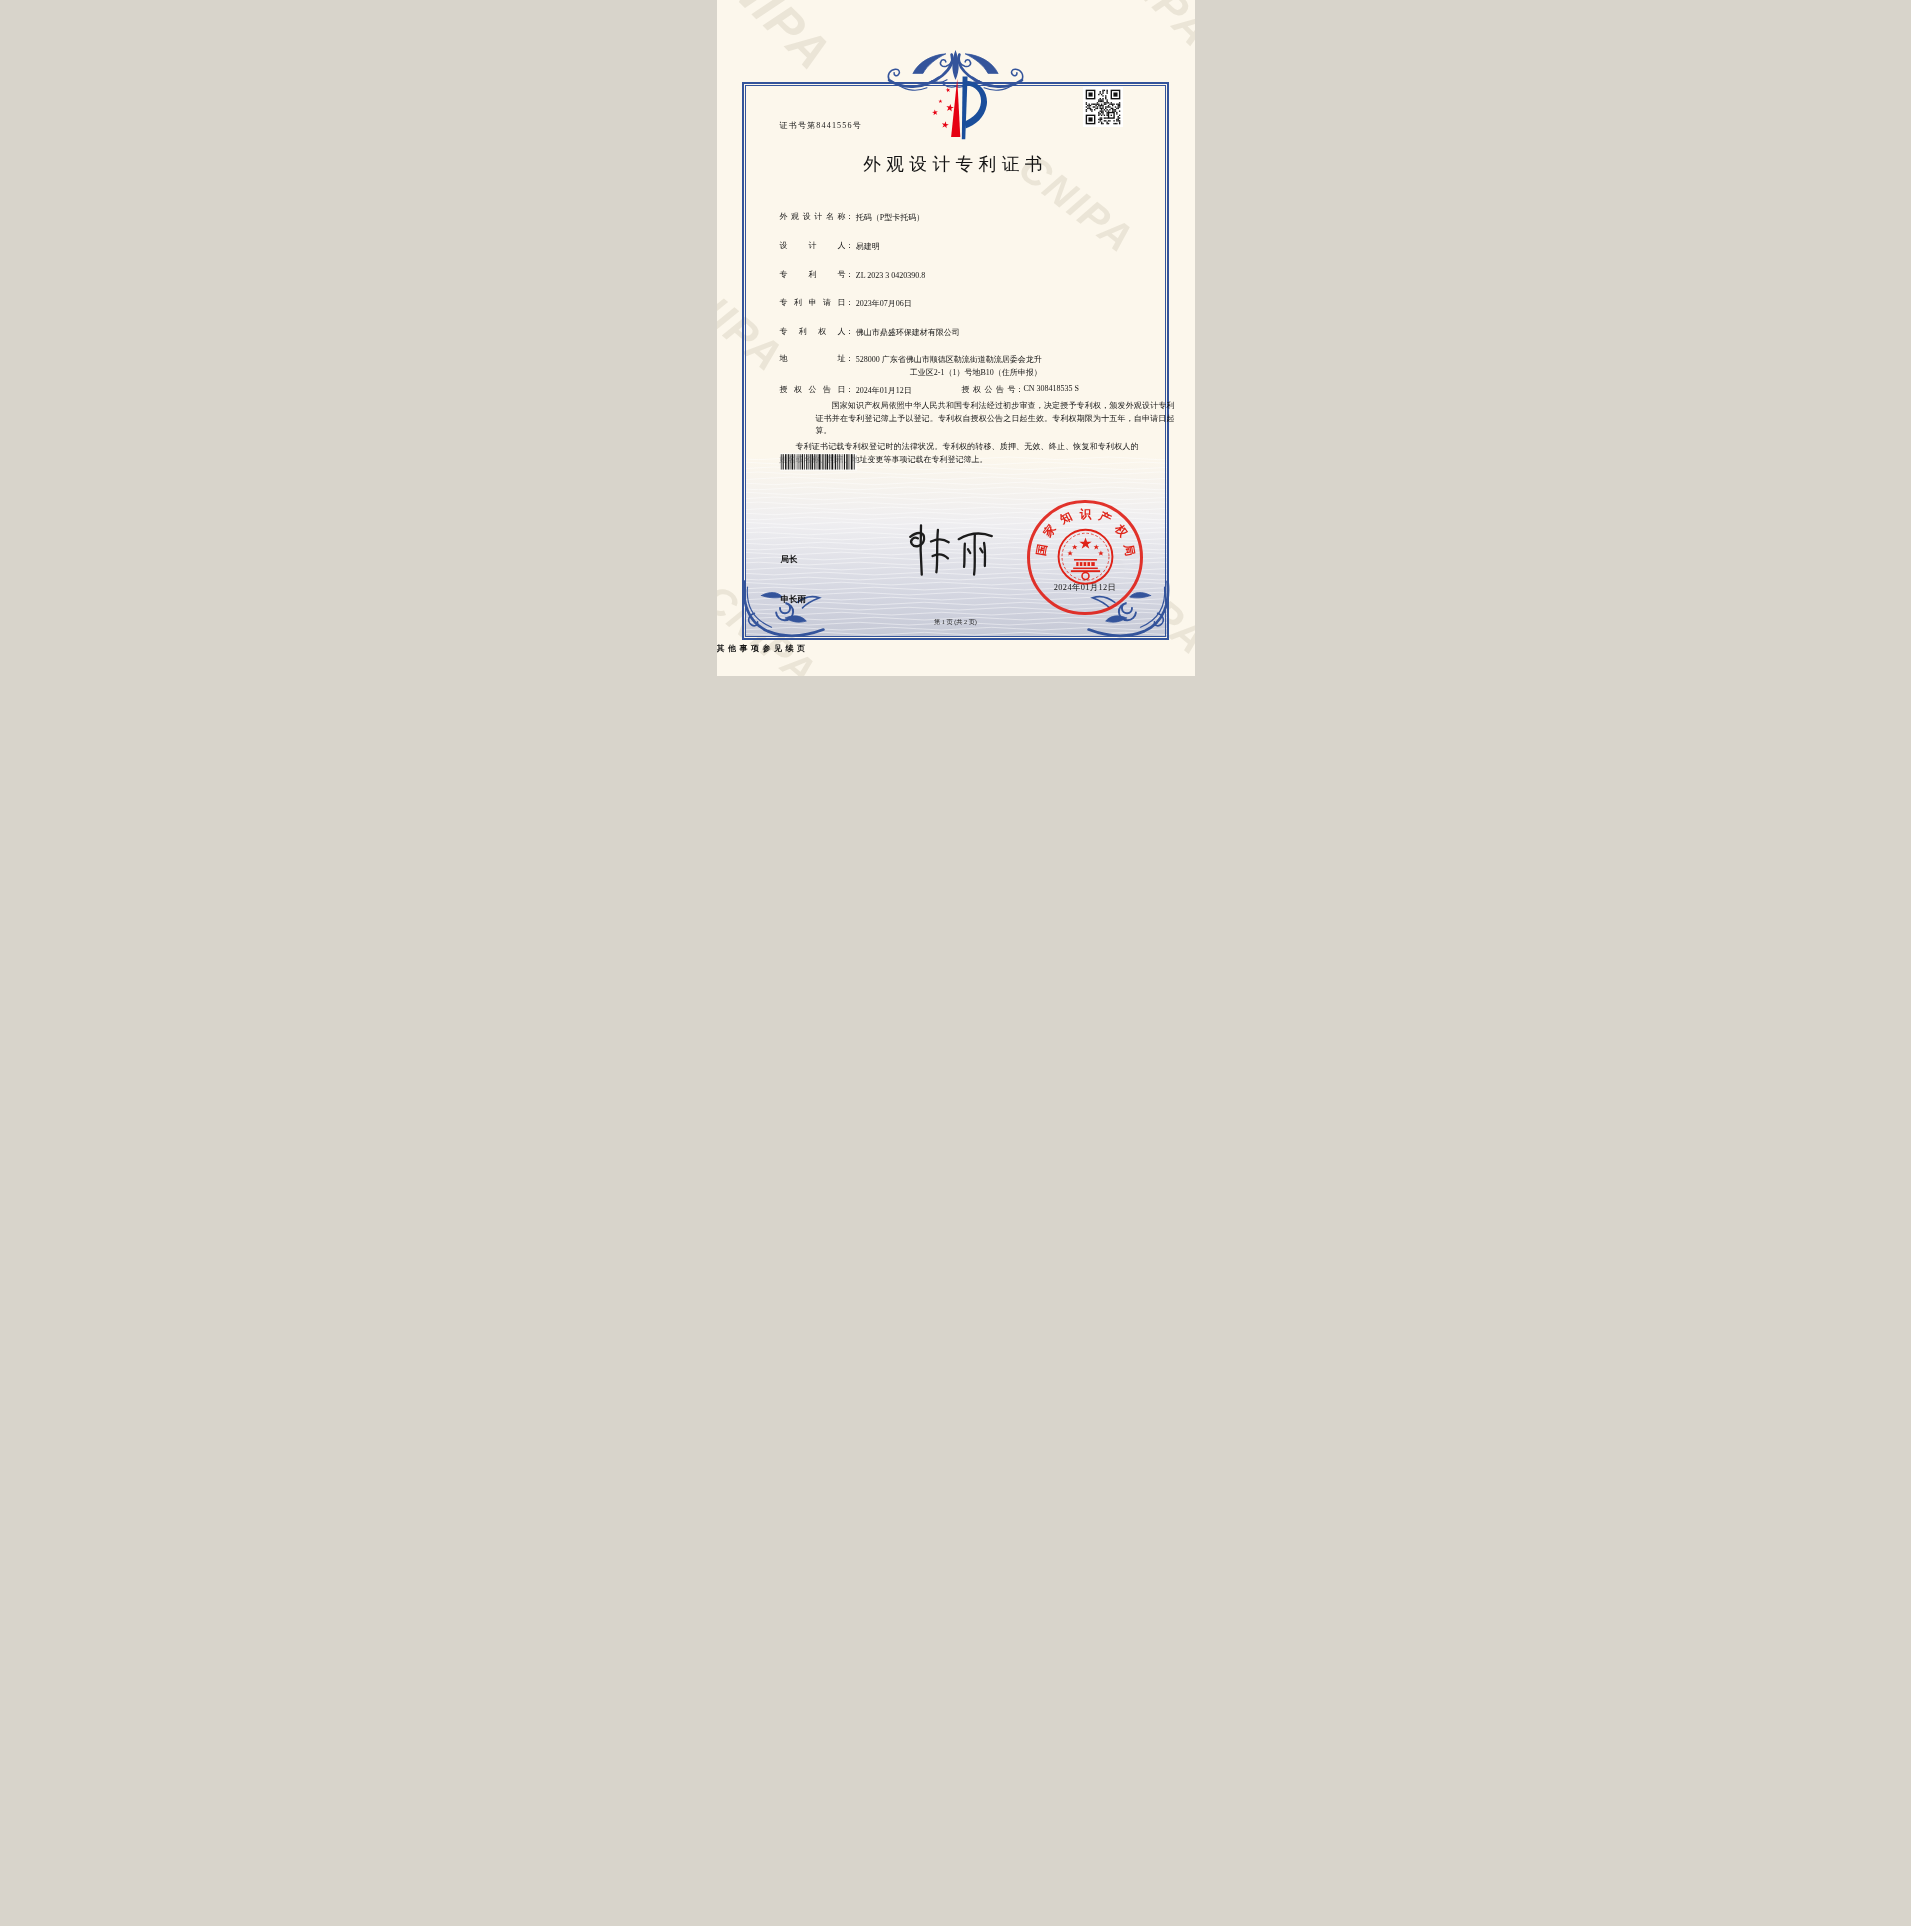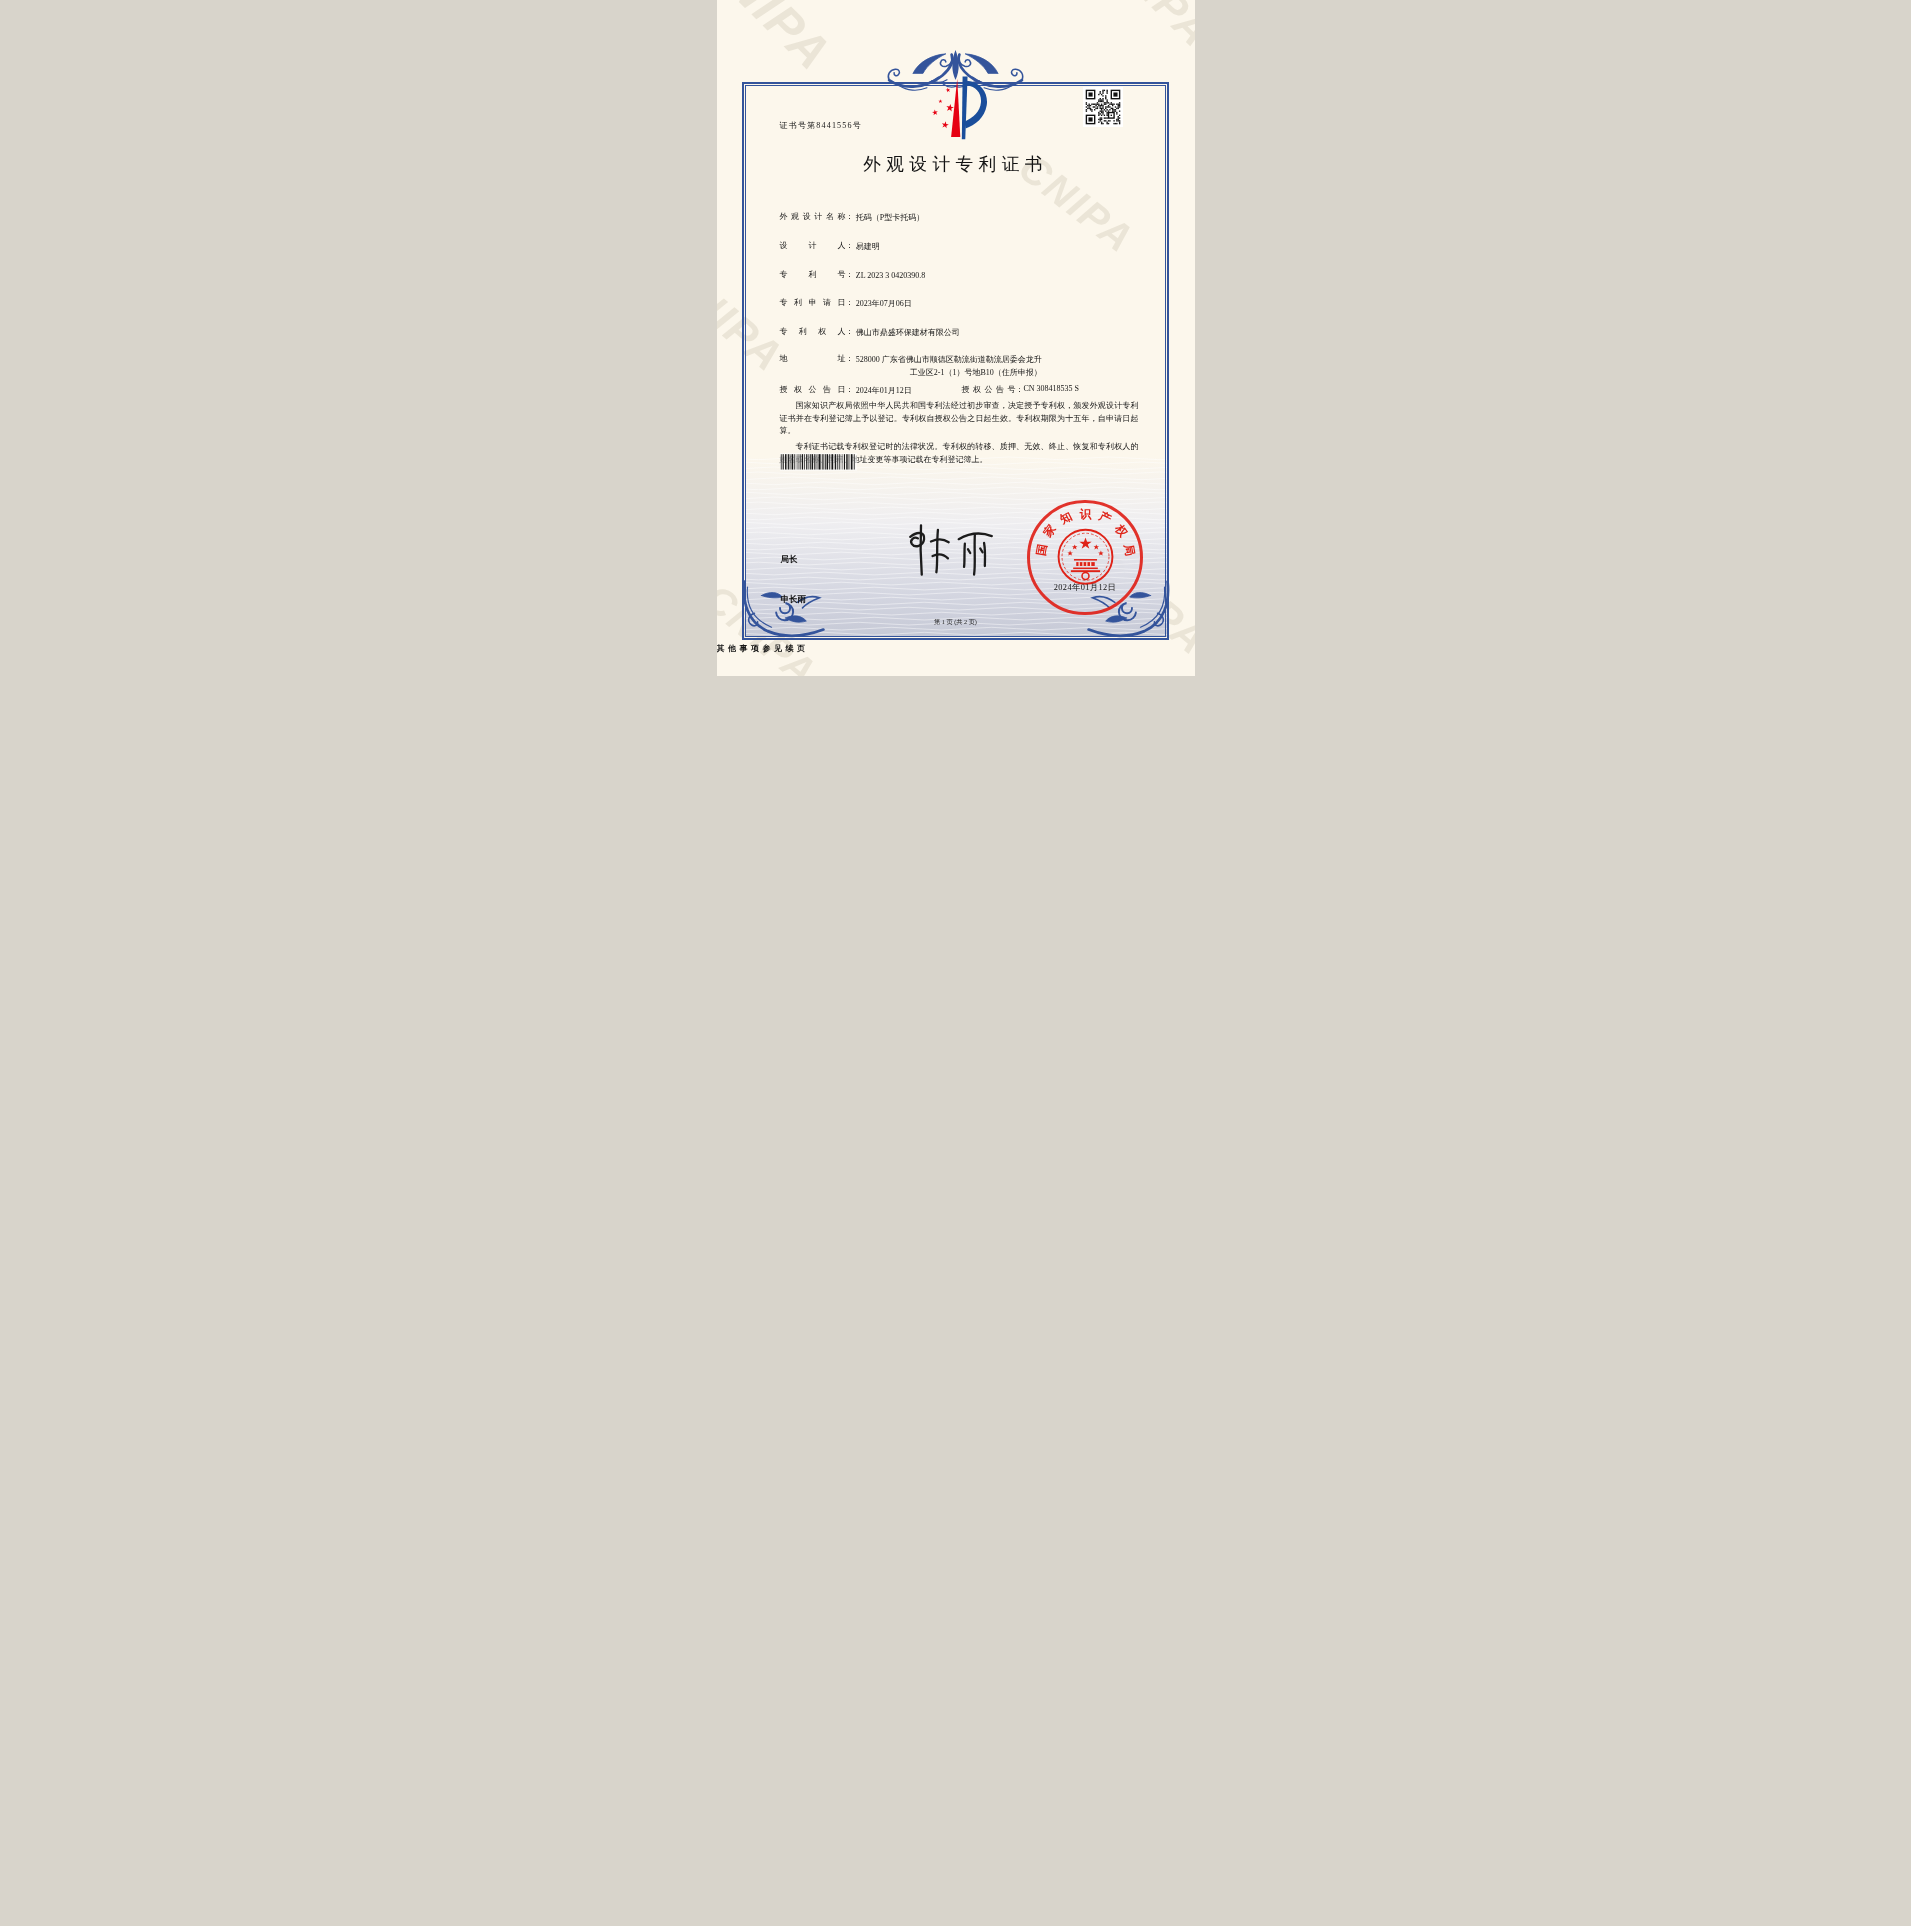--- a/index.html
+++ b/index.html
@@ -410,21 +410,21 @@
         <span>授</span>
         <span>权</span>
         <span>公</span>
         <span>告</span>
         <span>号</span>
       </span>
       <span class="colon">：</span>
     <span class="val">CN 308418535 S</span>
   </div>
 
-  <div class="para" style="top:400px;">国家知识产权局依照中华人民共和国专利法经过初步审查，决定授予专利权，颁发外观设计专利证书并在专利登记簿上予以登记。专利权自授权公告之日起生效。专利权期限为十五年，自申请日起算。</div>
+  <div class="para" style="top:400px;margin-left:36px;">国家知识产权局依照中华人民共和国专利法经过初步审查，决定授予专利权，颁发外观设计专利证书并在专利登记簿上予以登记。专利权自授权公告之日起生效。专利权期限为十五年，自申请日起算。</div>
   <div class="para" style="top:441px;">专利证书记载专利权登记时的法律状况。专利权的转移、质押、无效、终止、恢复和专利权人的姓名或名称、国籍、地址变更等事项记载在专利登记簿上。</div>
 
   <svg class="barcode" id="barcode-svg" width="77" height="17.7" viewBox="0 0 200 46">
       <rect x="0" y="0" width="200" height="46" fill="rgba(255,255,255,0.6)"></rect>
       <rect x="2" y="3" width="2" height="40" fill="#161616"></rect>
       <rect x="5" y="3" width="1" height="40" fill="#161616"></rect>
       <rect x="8" y="3" width="2" height="40" fill="#161616"></rect>
       <rect x="13" y="3" width="3" height="40" fill="#161616"></rect>
       <rect x="17" y="3" width="1" height="40" fill="#161616"></rect>
       <rect x="20" y="3" width="3" height="40" fill="#161616"></rect>

